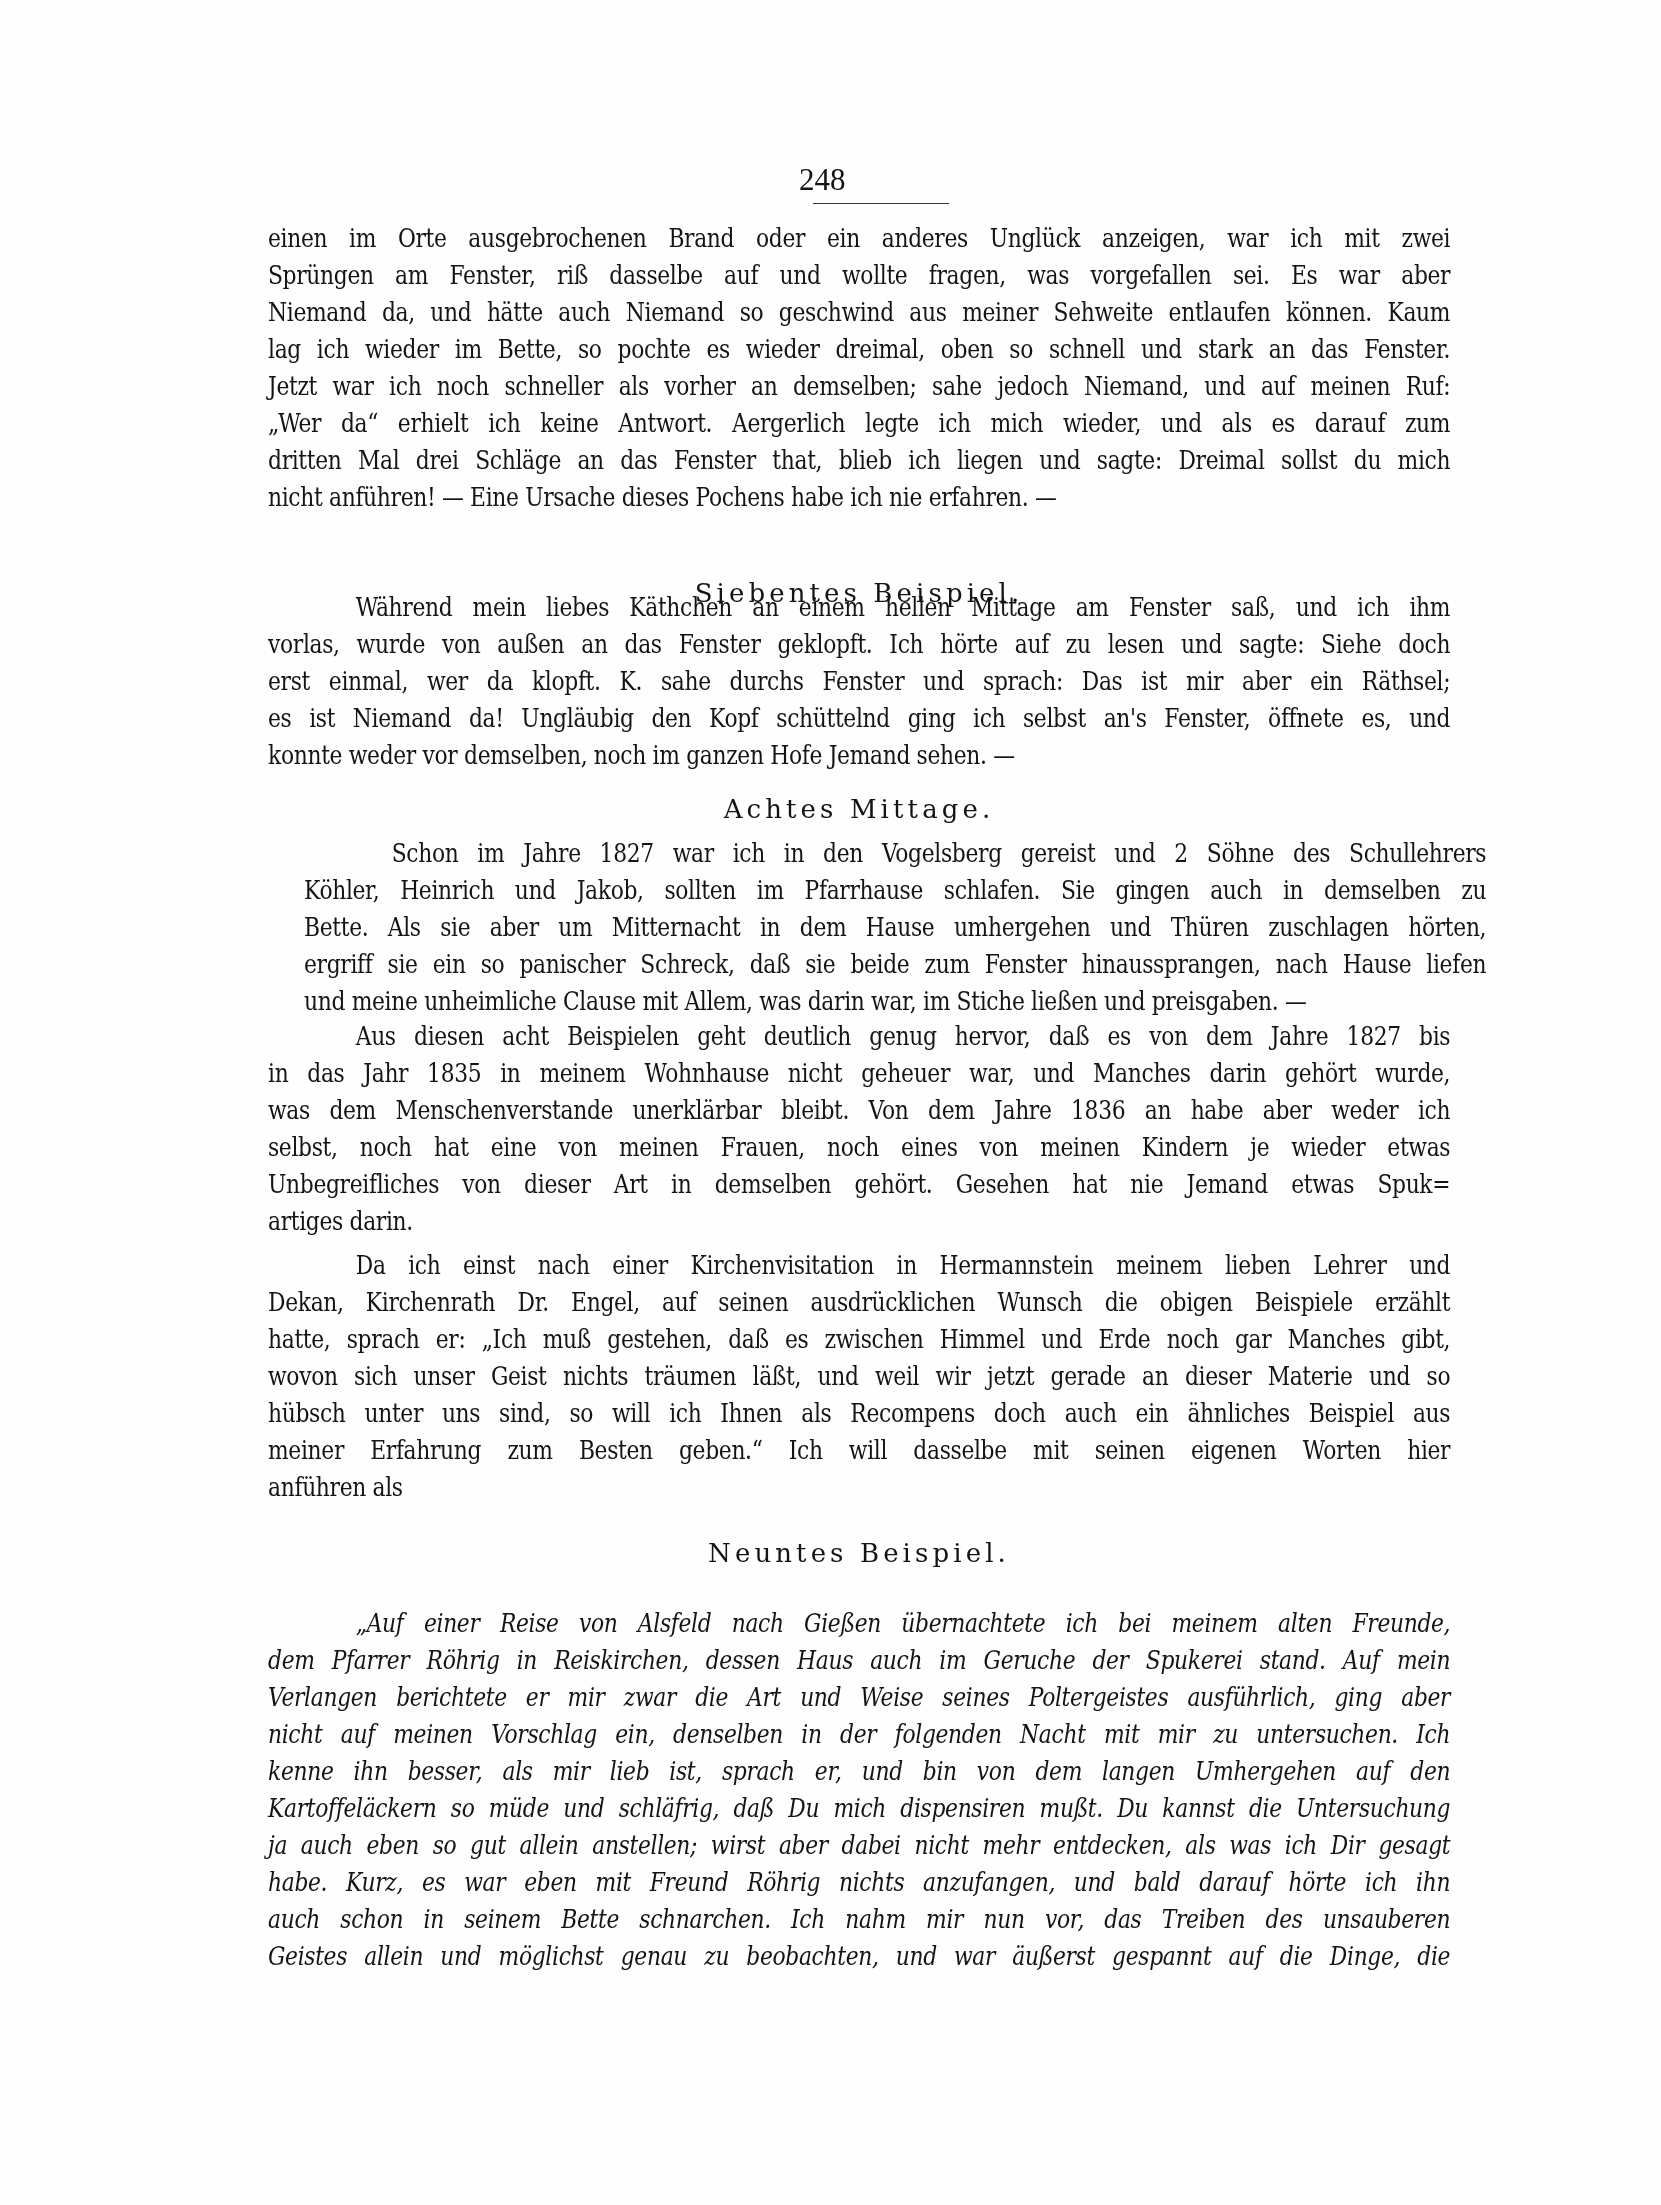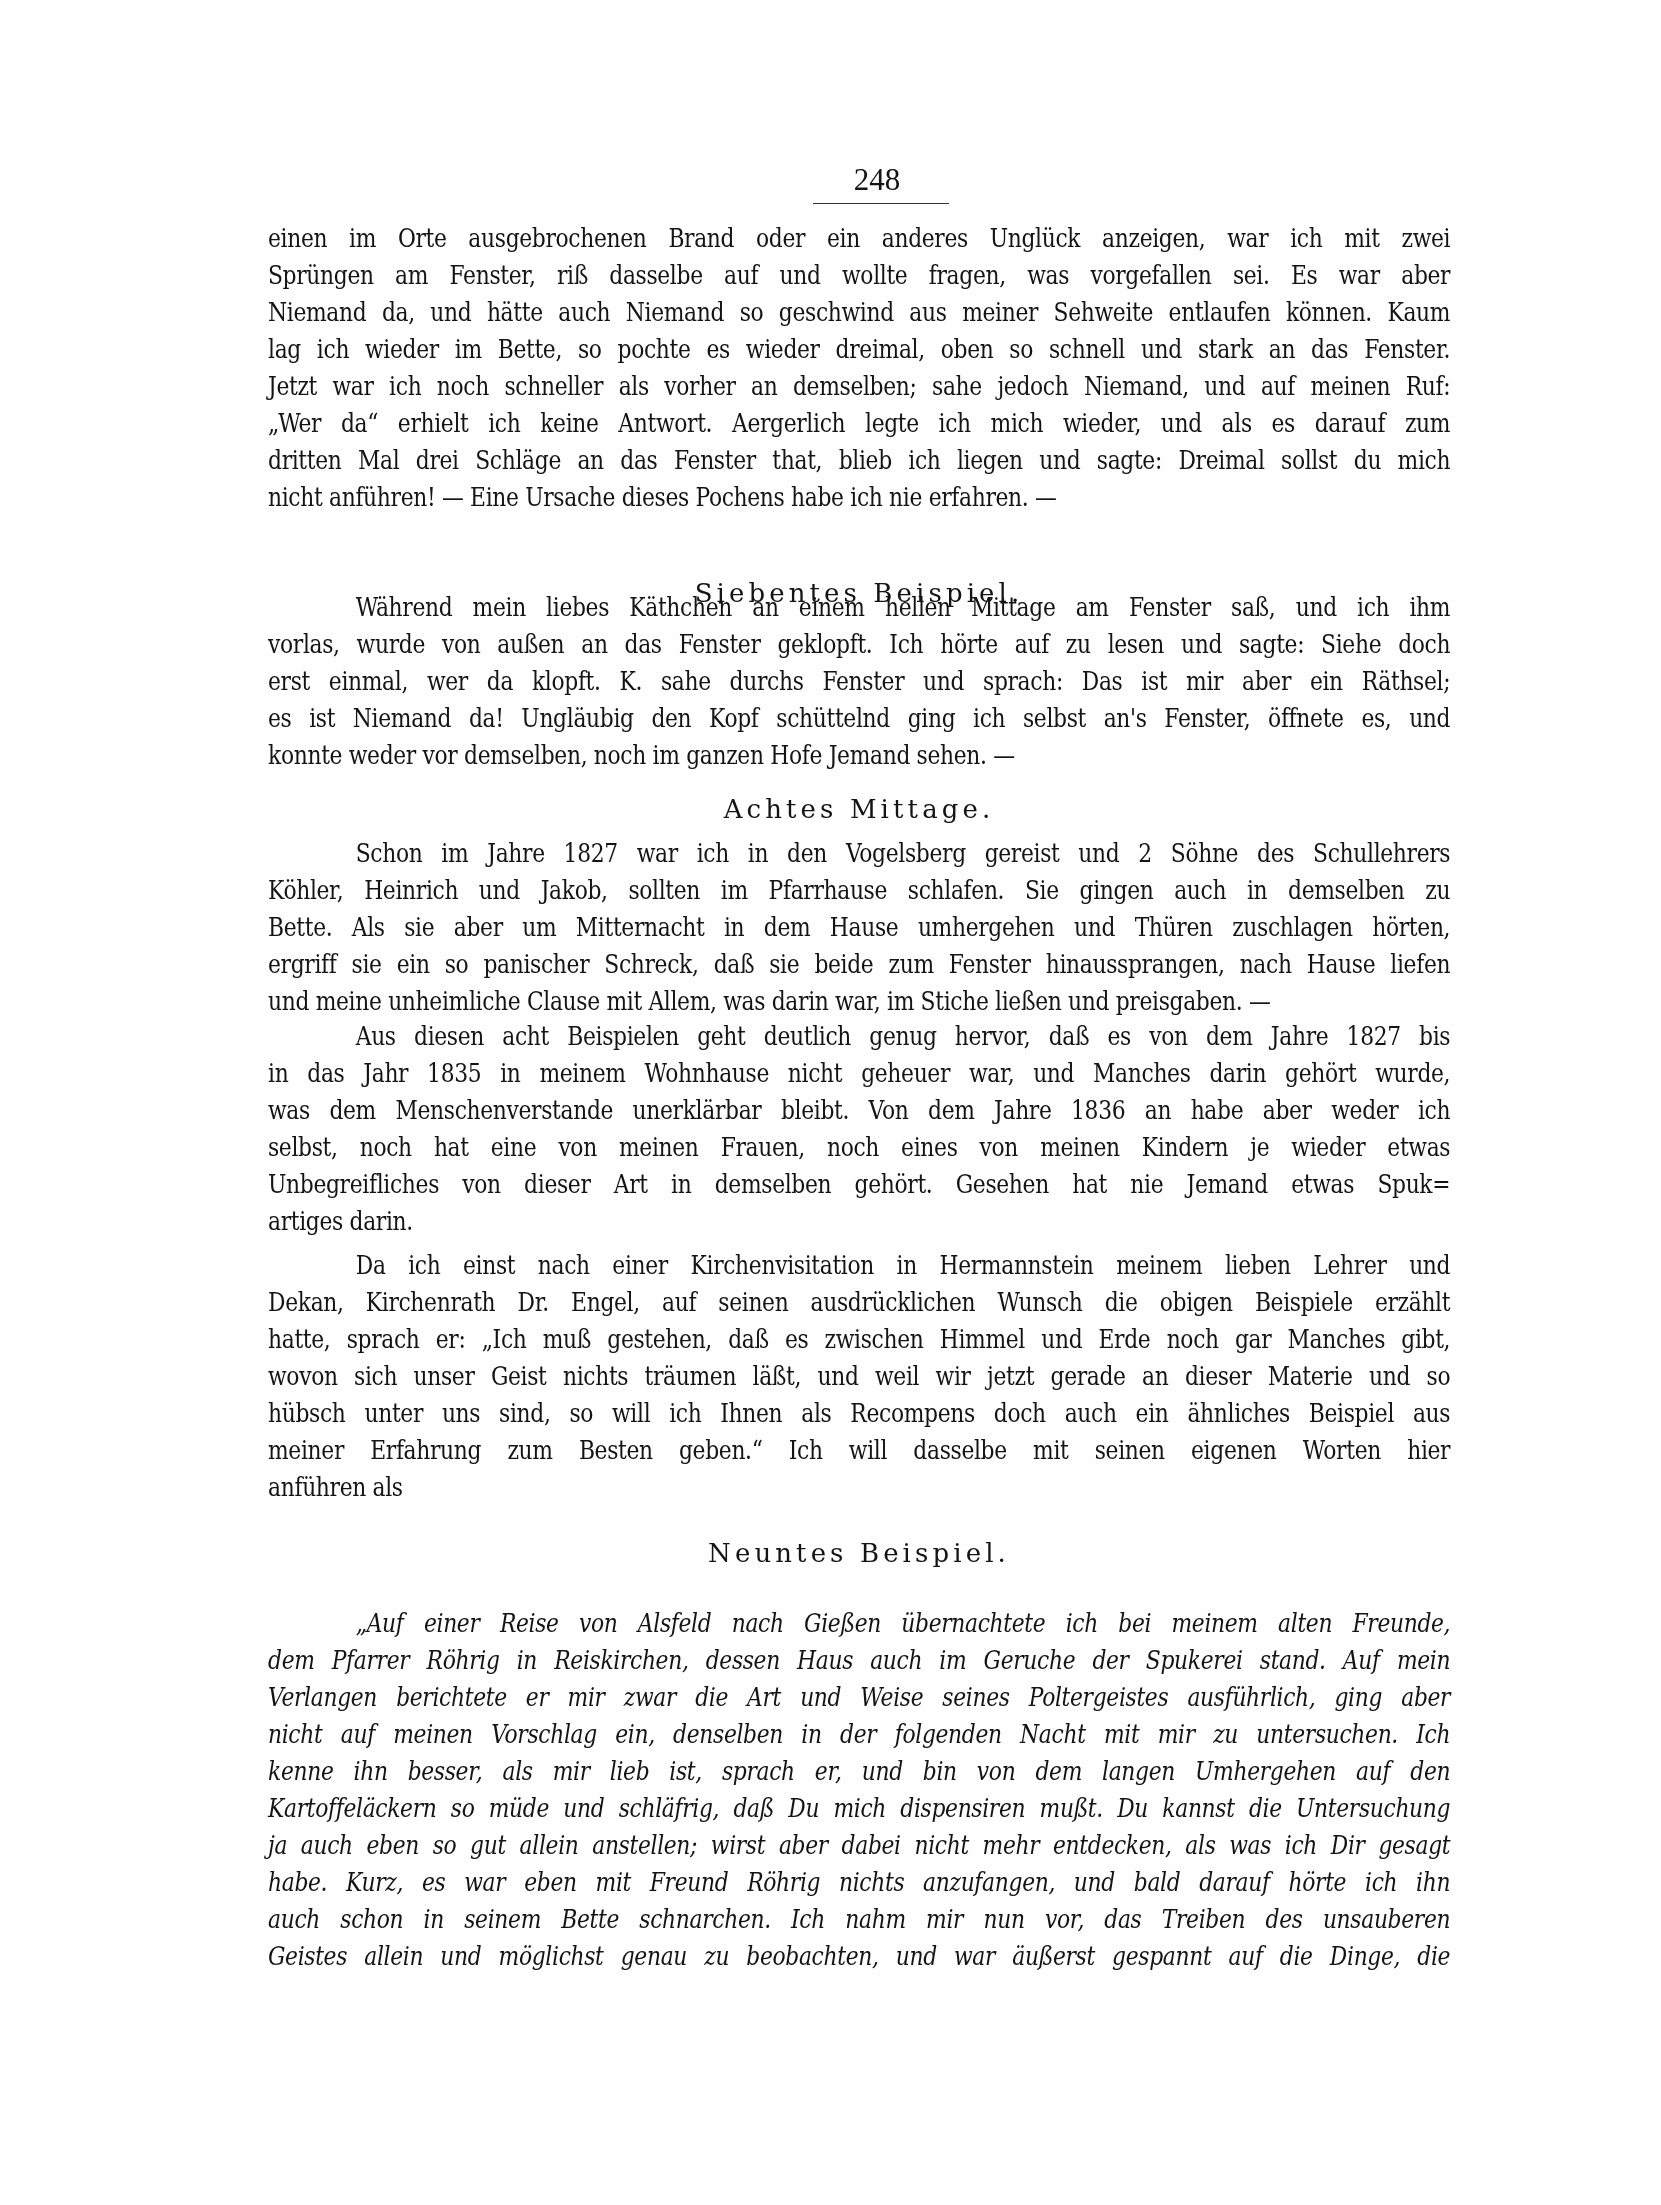--- a/index.html
+++ b/index.html
@@ -1,19 +1,19 @@
 <!DOCTYPE html>
 <html style="font-size:11px"><head>
 <meta charset="utf-8">
 <style>
   html, body { margin: 0; padding: 0; background: #ffffff; }
   body { width: 1662px; height: 2205px; position: relative; overflow: hidden;
          font-family: "DejaVu Serif", serif; color: #141414; }
   .page { position: absolute; left: 0; top: 0; width: 1662px; height: 2205px; background: #fefefe; }
-  .page-number { position: absolute; top: 161px; left: 799px; width: 156px; text-align: center;
+  .page-number { position: absolute; top: 161px; left: 799px; width: 156px; text-align: left;
                  font-family: "Liberation Serif", serif; font-size: 31px; line-height: 38px; }
   .page-rule { position: absolute; top: 203px; left: 813px; width: 136px; height: 1.4px; background: #333; }
   .text-block { position: absolute; left: 268px; width: 1182px; }
   .line { display: block; white-space: nowrap; text-align: justify; text-align-last: justify;
           font-family: "DejaVu Serif", serif; font-size: 25.4px; line-height: 37px; letter-spacing: -0.4px;
           transform: scaleX(0.86); transform-origin: left center; width: 116.3%; }
   .line.last { text-align-last: left; }
   .line.indent { padding-left: 102px; box-sizing: border-box; }
   .heading { position: absolute; left: 268px; width: 1182px; text-align: center;
              font-family: "DejaVu Serif", serif; font-size: 26px; letter-spacing: 4.1px; line-height: 37px; }
@@ -40,21 +40,21 @@
   <div class="heading" style="top:543px;margin-top:32px;">Siebentes Beispiel.</div>
   <div class="text-block" style="top:589px;">
     <span class="line indent">Während mein liebes Käthchen an einem hellen Mittage am Fenster saß, und ich ihm</span>
     <span class="line">vorlas, wurde von außen an das Fenster geklopft.  Ich hörte auf zu lesen und sagte: Siehe doch</span>
     <span class="line">erst einmal, wer da klopft.  K. sahe durchs Fenster und sprach: Das ist mir aber ein Räthsel;</span>
     <span class="line">es ist Niemand da!  Ungläubig den Kopf schüttelnd ging ich selbst an's Fenster, öffnete es, und</span>
     <span class="line last">konnte weder vor demselben, noch im ganzen Hofe Jemand sehen. —</span>
   </div>
 
   <div class="heading" style="top:791px;">Achtes Mittage.</div>
-  <div class="text-block" style="top:835px;">
+  <div class="text-block" style="top:835px;margin-left:36px;">
     <span class="line indent">Schon im Jahre 1827 war ich in den Vogelsberg gereist und 2 Söhne des Schullehrers</span>
     <span class="line">Köhler, Heinrich und Jakob, sollten im Pfarrhause schlafen.  Sie gingen auch in demselben zu</span>
     <span class="line">Bette.  Als sie aber um Mitternacht in dem Hause umhergehen und Thüren zuschlagen hörten,</span>
     <span class="line">ergriff sie ein so panischer Schreck, daß sie beide zum Fenster hinaussprangen, nach Hause liefen</span>
     <span class="line last">und meine unheimliche Clause mit Allem, was darin war, im Stiche ließen und preisgaben. —</span>
   </div>
 
   <div class="text-block" style="top:1018px;">
     <span class="line indent">Aus diesen acht Beispielen geht deutlich genug hervor, daß es von dem Jahre 1827 bis</span>
     <span class="line">in das Jahr 1835 in meinem Wohnhause nicht geheuer war, und Manches darin gehört wurde,</span>

